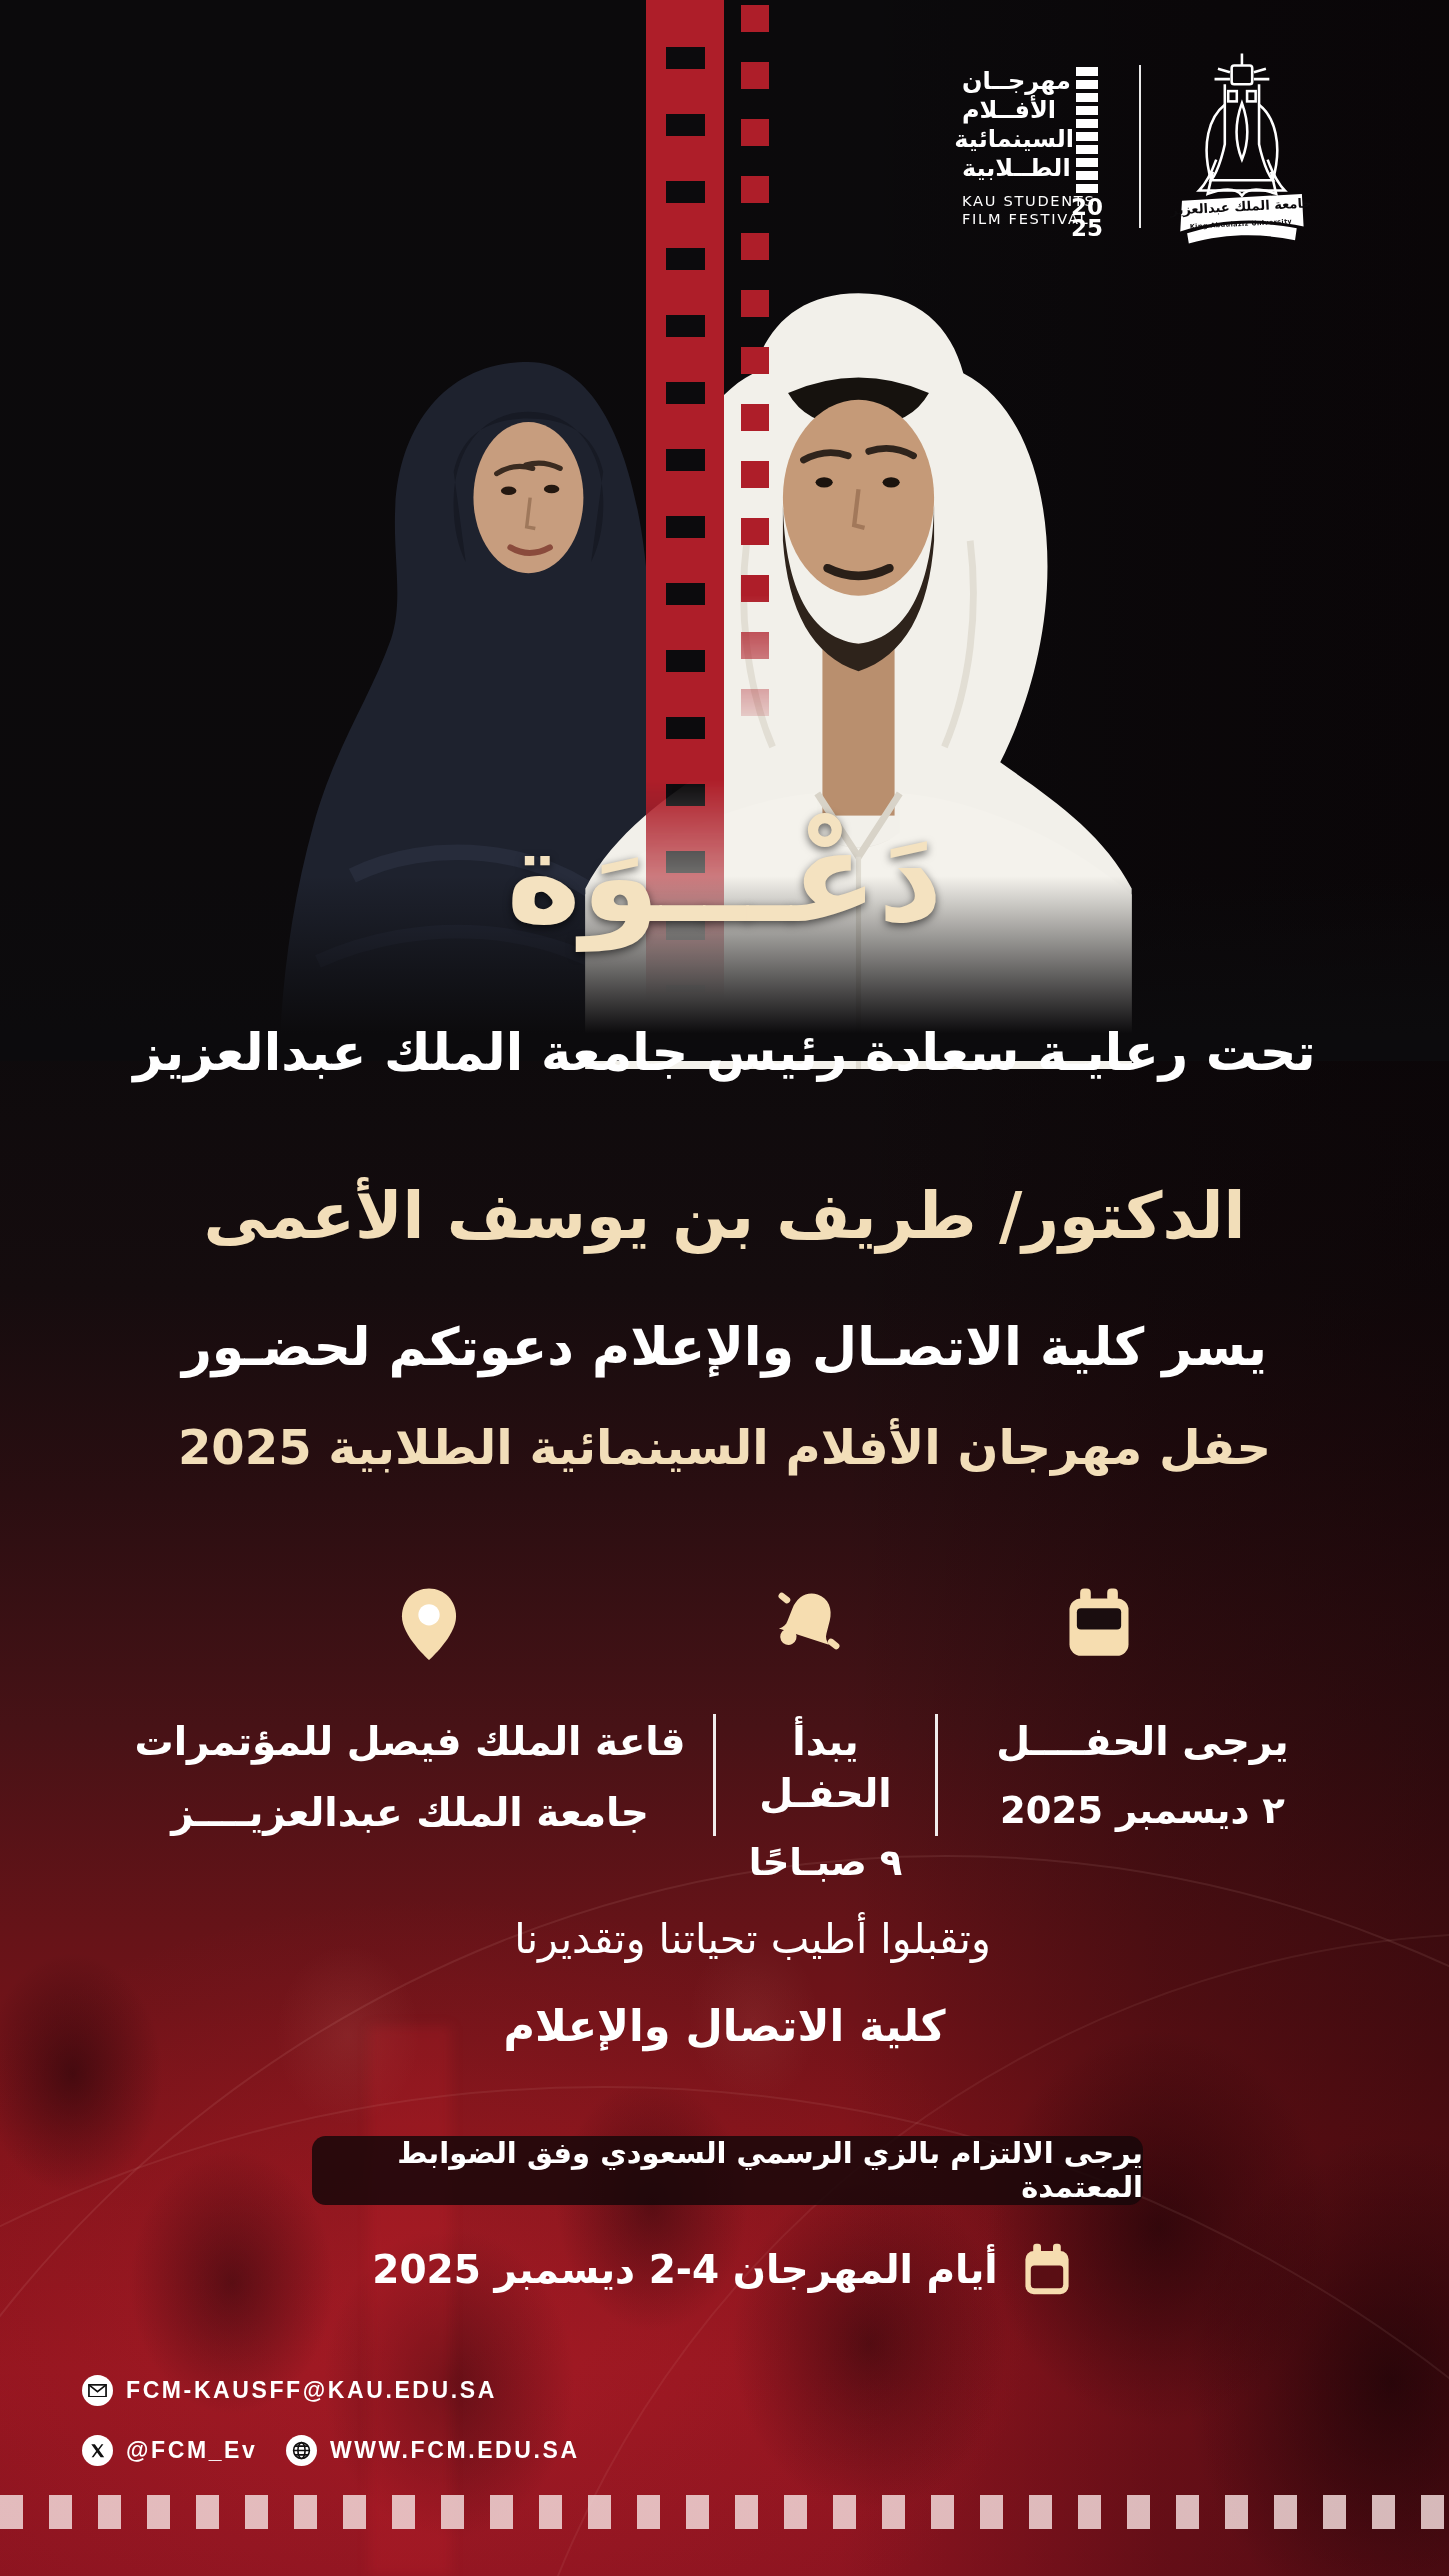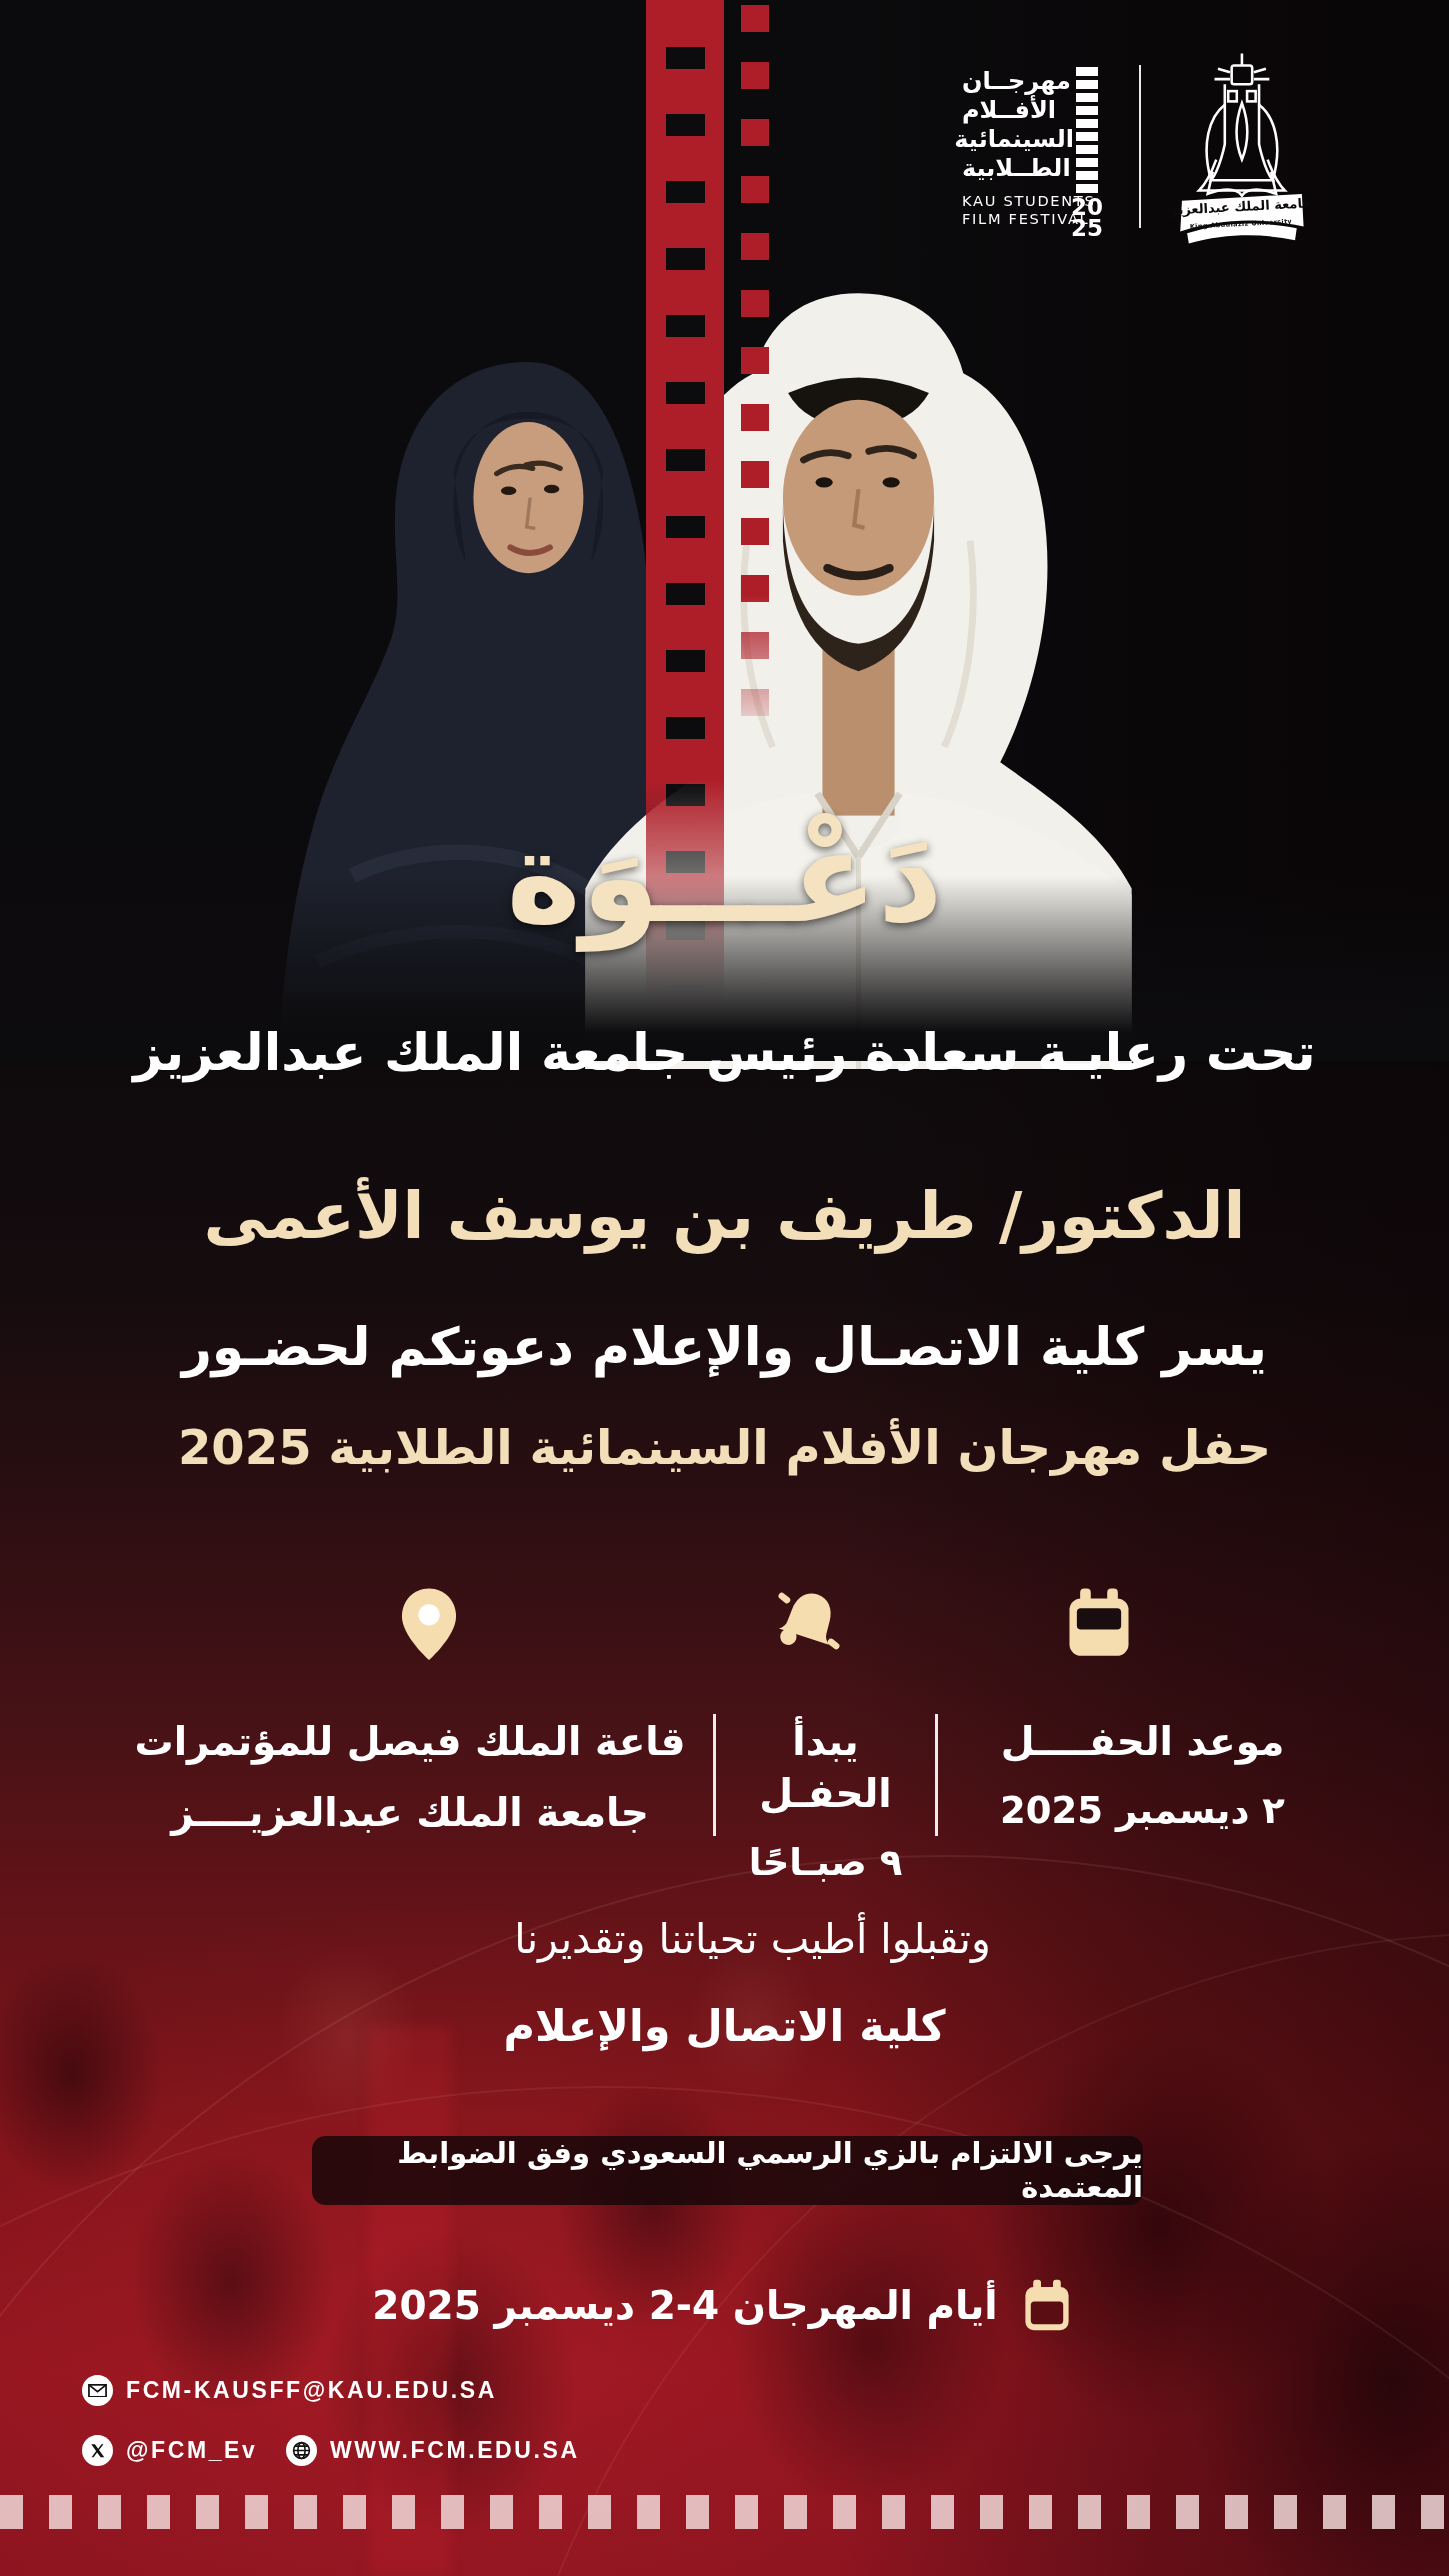--- a/index.html
+++ b/index.html
@@ -92,21 +92,21 @@
   .vdivider{width:2.6px;height:122px;background:rgba(255,255,255,.92);top:1714px;}
   .vd1{left:713px;} .vd2{left:935px;}
 
   
   .regards{top:1915px;font-size:41px;font-weight:500;color:#fff;padding-left:28px;}
   .faculty{top:2001px;font-size:43px;font-weight:bold;color:#fff;}
   .dress-box{left:312px;top:2136px;width:831px;height:69px;border-radius:13.7px;
     background:rgba(24,7,9,.85);display:flex;align-items:flex-start;justify-content:center;}
   .dress-text{font-size:29px;font-weight:bold;color:#fff;}
   .days-row{left:0;top:2239px;width:1449px;display:flex;flex-direction:row-reverse;
-    justify-content:center;align-items:center;gap:19px;margin-top:36px;}
+    justify-content:center;align-items:center;gap:19px;}
   .days-text{font-size:39px;font-weight:bold;color:#fff;direction:rtl;}
 
   
   .foot-row{display:flex;align-items:center;gap:13px;direction:ltr;}
   .foot1{left:82px;top:2375px;}
   .foot2{left:82px;top:2435px;}
   .circle-ic{width:31px;height:31px;border-radius:50%;background:#fff;display:flex;
     align-items:center;justify-content:center;flex:0 0 auto;}
   .foot-text{font-family:"Liberation Sans","DejaVu Sans",sans-serif;
     font-size:23px;font-weight:bold;color:#fff;letter-spacing:2.6px;white-space:nowrap;}
@@ -240,21 +240,21 @@
     </svg>
   </div>
   <div class="abs icon-box icon-venue">
     <svg width="82" height="82" viewBox="0 0 100 100">
       <path d="M50,8 C31,8 17,23 17,42 C17,66 50,95 50,95 C50,95 83,66 83,42 C83,23 69,8 50,8 Z" fill="#f6ddb0"></path>
       <circle cx="50" cy="40" r="13" fill="#ffffff"></circle>
     </svg>
   </div>
 
   <div class="col col-date rtl">
-    <div class="col-label">موعد الحفــــل</div>
+    <div class="col-label">يرجى الحفــــل</div>
     <div class="col-value">٢ ديسمبر 2025</div>
   </div>
   <div class="col col-time rtl">
     <div class="col-label">يبدأ الحفـل</div>
     <div class="col-value">٩ صبـاحًا</div>
   </div>
   <div class="col col-venue rtl">
     <div class="col-label">قاعة الملك فيصل للمؤتمرات</div>
     <div class="col-label" style="margin-top:19px;">جامعة الملك عبدالعزيــــز</div>
   </div>

